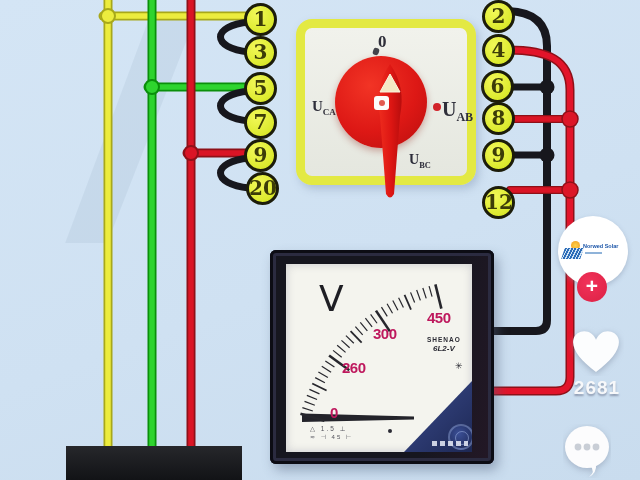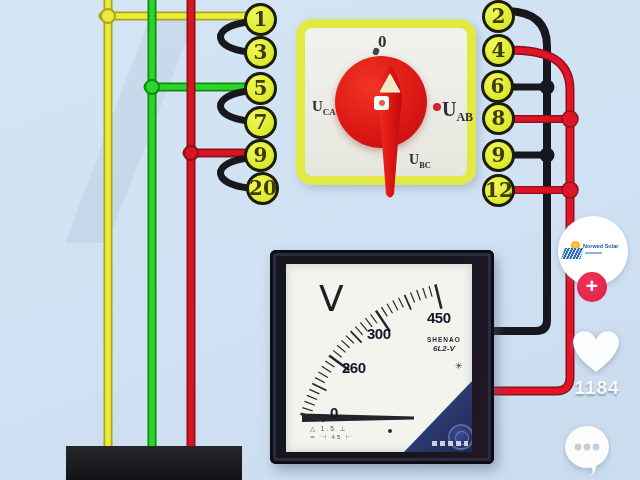--- a/index.html
+++ b/index.html
@@ -58,21 +58,21 @@
 
   
   .meter{left:270px;top:250px;width:224px;height:214px;border-radius:6px;
          background:linear-gradient(100deg,#16161f 70%,#241826 100%);
          box-shadow:inset 0 0 0 3px #0c0c14,inset 0 0 0 6px #2b2b40,
                     4px 6px 12px rgba(80,95,125,.45);z-index:2;}
   .face{left:16px;top:14px;width:186px;height:188px;background:#f4f4ee;
         box-shadow:inset 0 0 10px rgba(60,60,90,.22);overflow:hidden;}
   .face .v{left:33px;top:14px;font-family:"DejaVu Sans",sans-serif;
            font-size:36px;font-weight:400;color:#1e1e24;}
-  .scale-lbl{position:absolute;font-size:15px;font-weight:700;color:#0f172a;
+  .scale-lbl{position:absolute;font-size:15px;font-weight:700;color:#be185d;
              letter-spacing:-0.5px;}
   .brand{left:141px;top:72px;text-align:center;color:#2a2a33;line-height:1.25;}
   .brand .b1{font-size:6.5px;font-weight:700;letter-spacing:1px;}
   .brand .b2{font-size:8px;font-weight:700;font-style:italic;}
   .star{left:169px;top:97px;font-size:9px;color:#2a2a33;}
   .mdot{left:102px;top:165px;width:4px;height:4px;border-radius:50%;background:#2a2a33;}
   .marks{left:24px;top:160px;font-size:6.5px;color:rgba(40,40,52,.8);
          letter-spacing:2px;line-height:1.4;}
   .tri{right:0;bottom:0;width:68px;height:71px;
        background:linear-gradient(135deg,#3c4c8e,#1d2854);
@@ -170,21 +170,21 @@
   <div class="term" style="left:244px;top:36px">3</div>
   <div class="term" style="left:244px;top:72px">5</div>
   <div class="term" style="left:244px;top:106px">7</div>
   <div class="term" style="left:244px;top:139px">9</div>
   <div class="term" style="left:246px;top:172px">20</div>
   <div class="term" style="left:482px;top:0px">2</div>
   <div class="term" style="left:482px;top:34px">4</div>
   <div class="term" style="left:481px;top:70px">6</div>
   <div class="term" style="left:482px;top:102px">8</div>
   <div class="term" style="left:482px;top:139px">9</div>
-  <div class="term" style="left:482px;top:174px">12</div>
+  <div class="term" style="left:482px;top:186px">12</div>
 
   <div class="abs panel">
     <span class="lbl" style="left:73px;top:4px;font-size:17px">0</span>
     <div class="abs zero-tick"></div>
 
     <span class="lbl" style="left:7px;top:70px;font-size:15px"><span>U</span><sub>CA</sub></span>
     <div class="abs pos-dot" style="left:31px;top:76px"></div>
 
     <div class="abs pos-dot" style="left:128px;top:75px"></div>
     <span class="lbl" style="left:137px;top:70px;font-size:20px"><span>U</span><sub>AB</sub></span>
@@ -240,21 +240,21 @@
           <line x1="117.39932651047037" y1="43.54389623321393" x2="112.61178441737478" y2="33.64038974778981" stroke="#26262c" stroke-width="1.2"></line>
           <line x1="124.99375432374133" y1="45.541896797679954" x2="118.53702958210309" y2="30.902542112082756" stroke="#26262c" stroke-width="1.8"></line>
           <line x1="128.63926094315872" y1="38.58649446895919" x2="124.55421475210613" y2="28.37315037326914" stroke="#26262c" stroke-width="1.2"></line>
           <line x1="134.3821260368287" y1="36.404984664056315" x2="130.65600891413052" y2="26.05529620555984" stroke="#26262c" stroke-width="1.2"></line>
           <line x1="140.1976263264934" y1="34.42522687738358" x2="136.83497797189926" y2="23.951803557220074" stroke="#26262c" stroke-width="1.2"></line>
           <line x1="146.07867652085895" y1="32.649633138845786" x2="143.0835938034126" y2="22.065235210023644" stroke="#26262c" stroke-width="1.2"></line>
           <line x1="155.35757987226992" y1="44.67624665463896" x2="149.3942434328054" y2="20.39788965689806" stroke="#26262c" stroke-width="2.6"></line>
         </svg>
       <span class="scale-lbl" style="left:44px;top:140px">0</span>
       <span class="scale-lbl" style="left:56px;top:95px">260</span>
-      <span class="scale-lbl" style="left:81px;top:61px">300</span>
+      <span class="scale-lbl" style="left:87px;top:61px">300</span>
       <span class="scale-lbl" style="left:141px;top:45px">450</span>
       <div class="abs brand">
         <div class="b1">SHENAO</div>
         <div class="b2">6L2-V</div>
       </div>
       <span class="abs star">✳</span>
       <div class="abs mdot"></div>
       <div class="abs marks">
         <div>△ 1.5 ⊥</div>
         <div style="font-size:6px">≂ ⊣ 45 ⊢</div>
@@ -275,21 +275,21 @@
       <div class="abs logo-sun"></div>
       <div class="abs logo-panel"></div>
       <div class="abs logo-title">Norwed Solar</div>
       <div class="abs logo-tag"></div>
     </div>
     <div class="abs rail follow">+</div>
     <svg class="abs rail" style="left:568px;top:326px" width="56" height="50" viewBox="0 0 56 50">
       <path d="M28 46 C12 34 3 22.5 5.5 13 C7.5 5.8 17 2.8 23.5 7.8 C26 9.8 27.5 12.3 28 13.8
                C28.5 12.3 30 9.8 32.5 7.8 C39 2.8 48.5 5.8 50.5 13 C53 22.5 44 34 28 46 Z" fill="#fcfdfe" style="filter:drop-shadow(0 2px 3px rgba(125,138,160,.55))"></path>
     </svg>
-    <div class="abs rail likes">1184</div>
+    <div class="abs rail likes">2681</div>
     <svg class="abs rail" style="left:563px;top:424px" width="48" height="54" viewBox="0 0 48 54">
       <g style="filter:drop-shadow(0 2px 3px rgba(125,138,160,.5))">
         <ellipse cx="24" cy="23" rx="22" ry="21" fill="#fcfcfd"></ellipse>
         <path d="M27 41 Q33 48 26 53 Q34 49 33 40 Z" fill="#fcfcfd"></path>
       </g>
       <circle cx="15" cy="23" r="3.4" fill="#c9ced6"></circle>
       <circle cx="24" cy="23" r="3.4" fill="#c9ced6"></circle>
       <circle cx="33" cy="23" r="3.4" fill="#c9ced6"></circle>
     </svg>
   </div>

